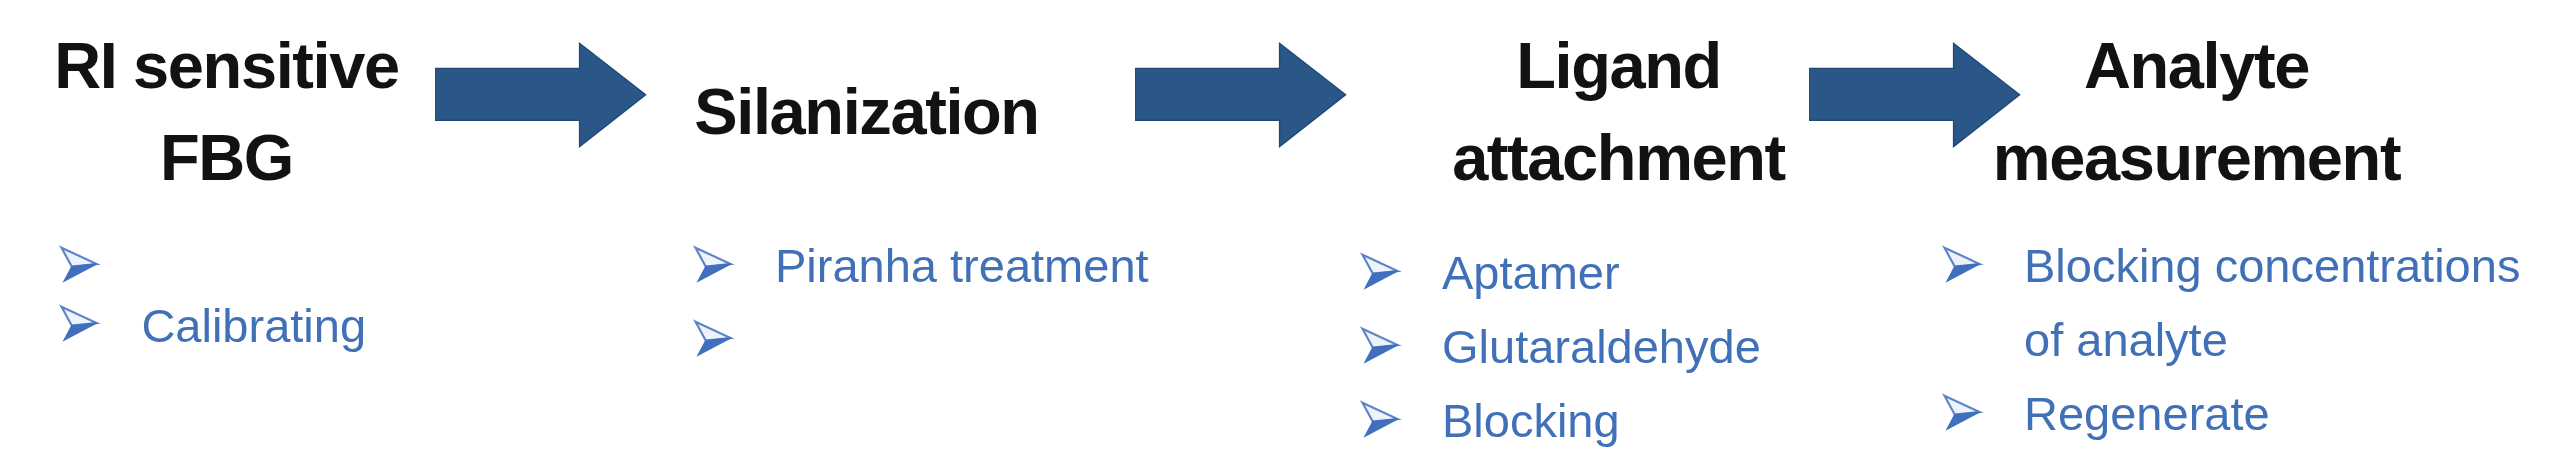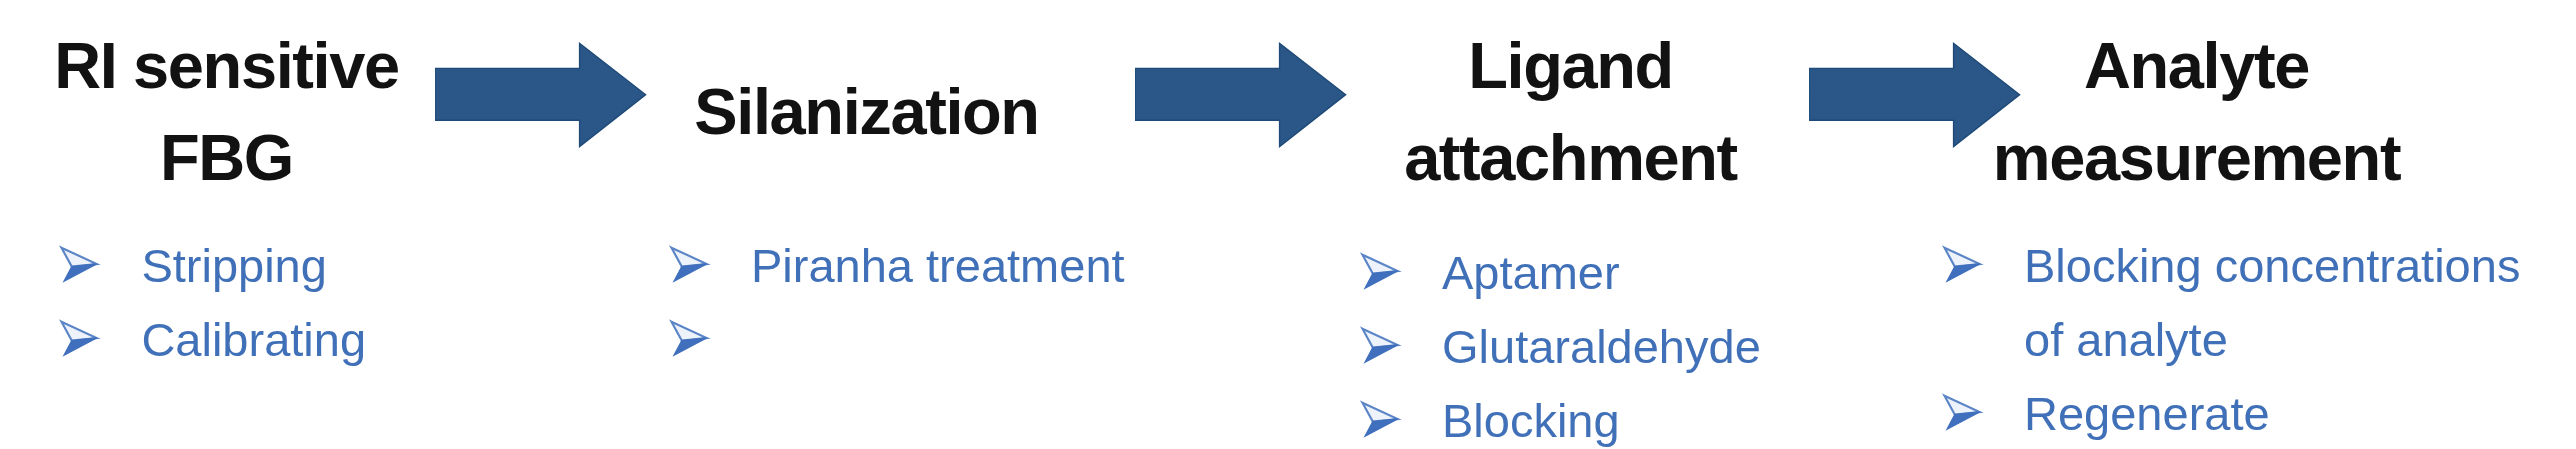--- a/index.html
+++ b/index.html
@@ -18,30 +18,30 @@
     font-family:"Liberation Sans","DejaVu Sans",sans-serif;overflow:hidden;margin-left:32px;
   }
   .title{
     position:absolute;top:14px;height:195px;width:487px;
     display:flex;align-items:center;justify-content:center;text-align:center;
     font-weight:bold;font-size:65px;line-height:92px;letter-spacing:-1.4px;
     color:var(--title);white-space:pre-line;
   }
   .t1{left:-49px}
   .t2{left:591px}
-  .t3{left:1295px}
+  .t3{left:1343px}
   .t4{left:1921px}
   .arrow{position:absolute;top:42px;width:212px;height:106px}
   .a1{left:403px}
   .a2{left:1103px}
   .a3{left:1777px}
   .arrow polygon{fill:var(--arrow-fill);stroke:var(--arrow-edge);stroke-width:2}
   .list{position:absolute;top:229px;display:flex;flex-direction:column}
   .l1{left:26.4px;width:598px}
-  .l2{left:636px;width:654px}
+  .l2{left:660px;width:654px}
   .l3{left:1327px;top:236px;width:598px}
   .l4{left:1909px;width:695px}
   .item{
     display:flex;align-items:flex-start;
     color:var(--btext);font-size:47px;line-height:74px;
   }
   .bullet{flex:0 0 auto;width:43px;height:50px;margin:9.7px 40px 0 0}
   .bullet .bf-light{fill:var(--bglyph-light);stroke:var(--bglyph-outline);stroke-width:5}
   .bullet .bf-dark{fill:var(--bglyph-dark);stroke:var(--bglyph-dark);stroke-width:3}
   .item-text{white-space:pre-line}
@@ -73,21 +73,20 @@
 
   <div class="title t4">Analyte
 measurement</div>
 
   <div class="list l1">
       <div class="item">
     <svg class="bullet" viewBox="0 0 100 100">
       <polygon class="bf-light" points="8,12 90,50 32,56"></polygon>
       <polygon class="bf-dark" points="32,56 90,50 14,90"></polygon>
     </svg>
-    <span class="item-text">Stripping</span>
   </div>
       <div class="item">
     <svg class="bullet" viewBox="0 0 100 100">
       <polygon class="bf-light" points="8,12 90,50 32,56"></polygon>
       <polygon class="bf-dark" points="32,56 90,50 14,90"></polygon>
     </svg>
     <span class="item-text">Calibrating</span>
   </div>
     </div>
 

